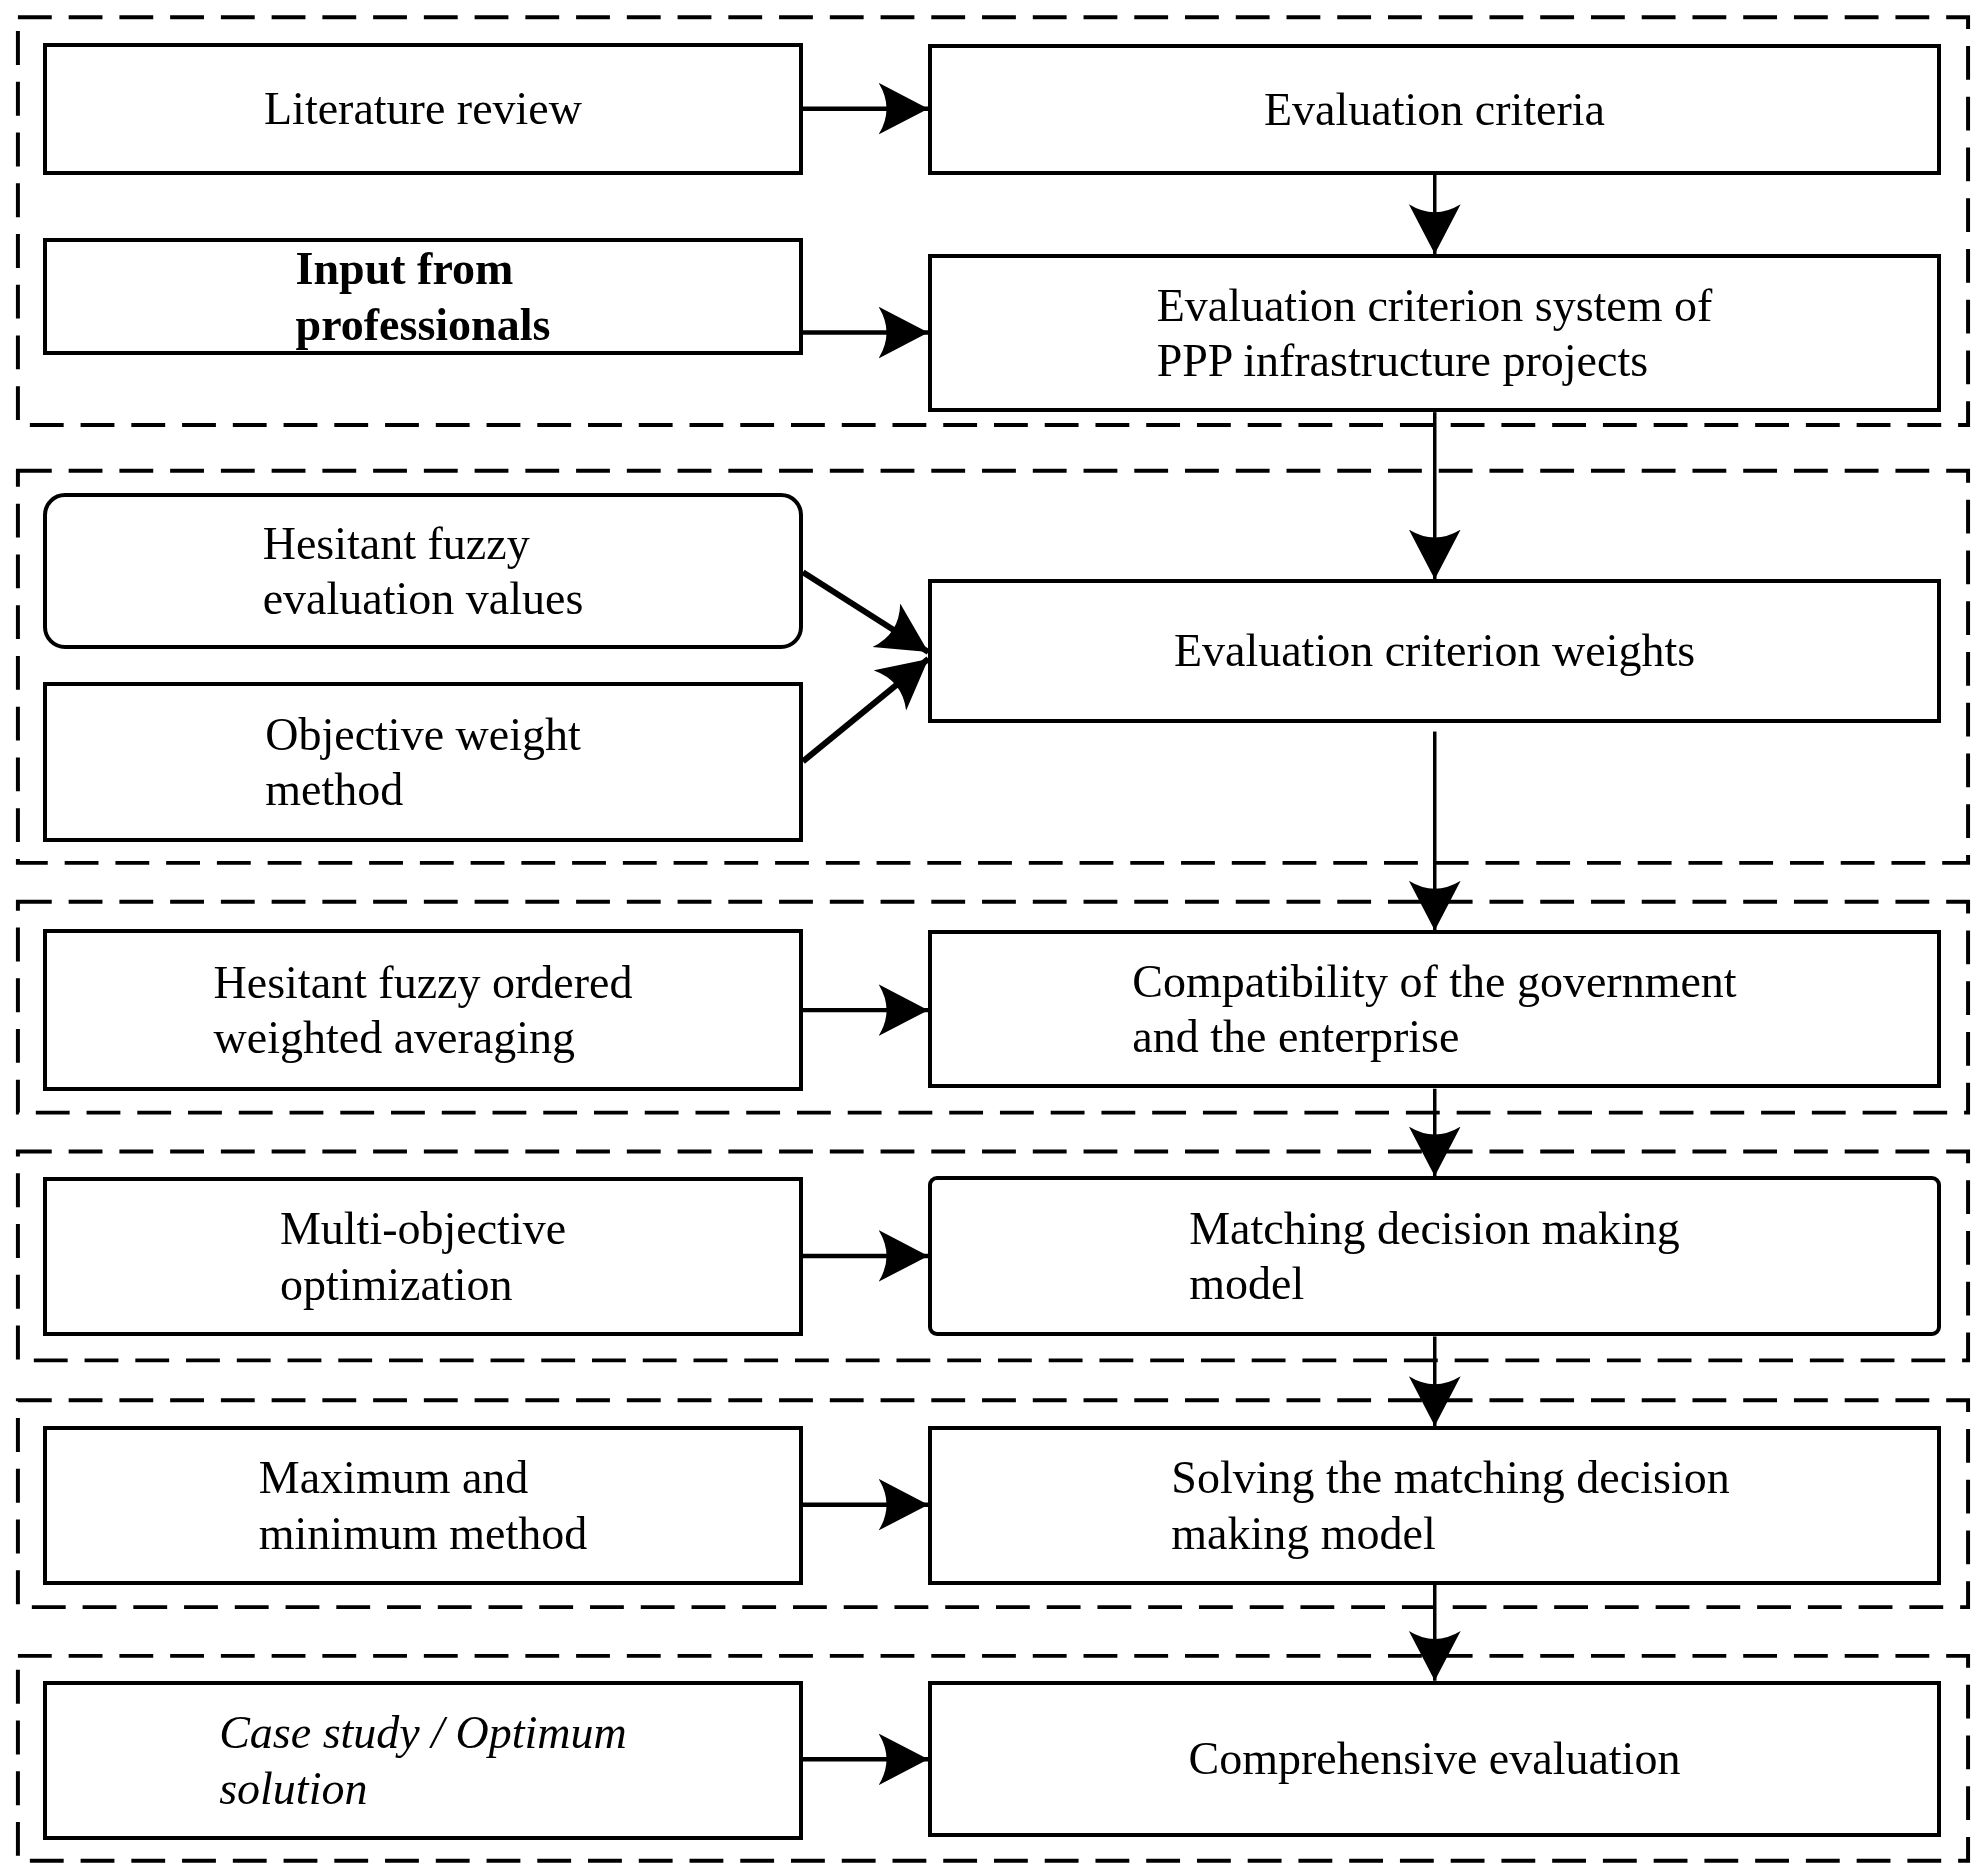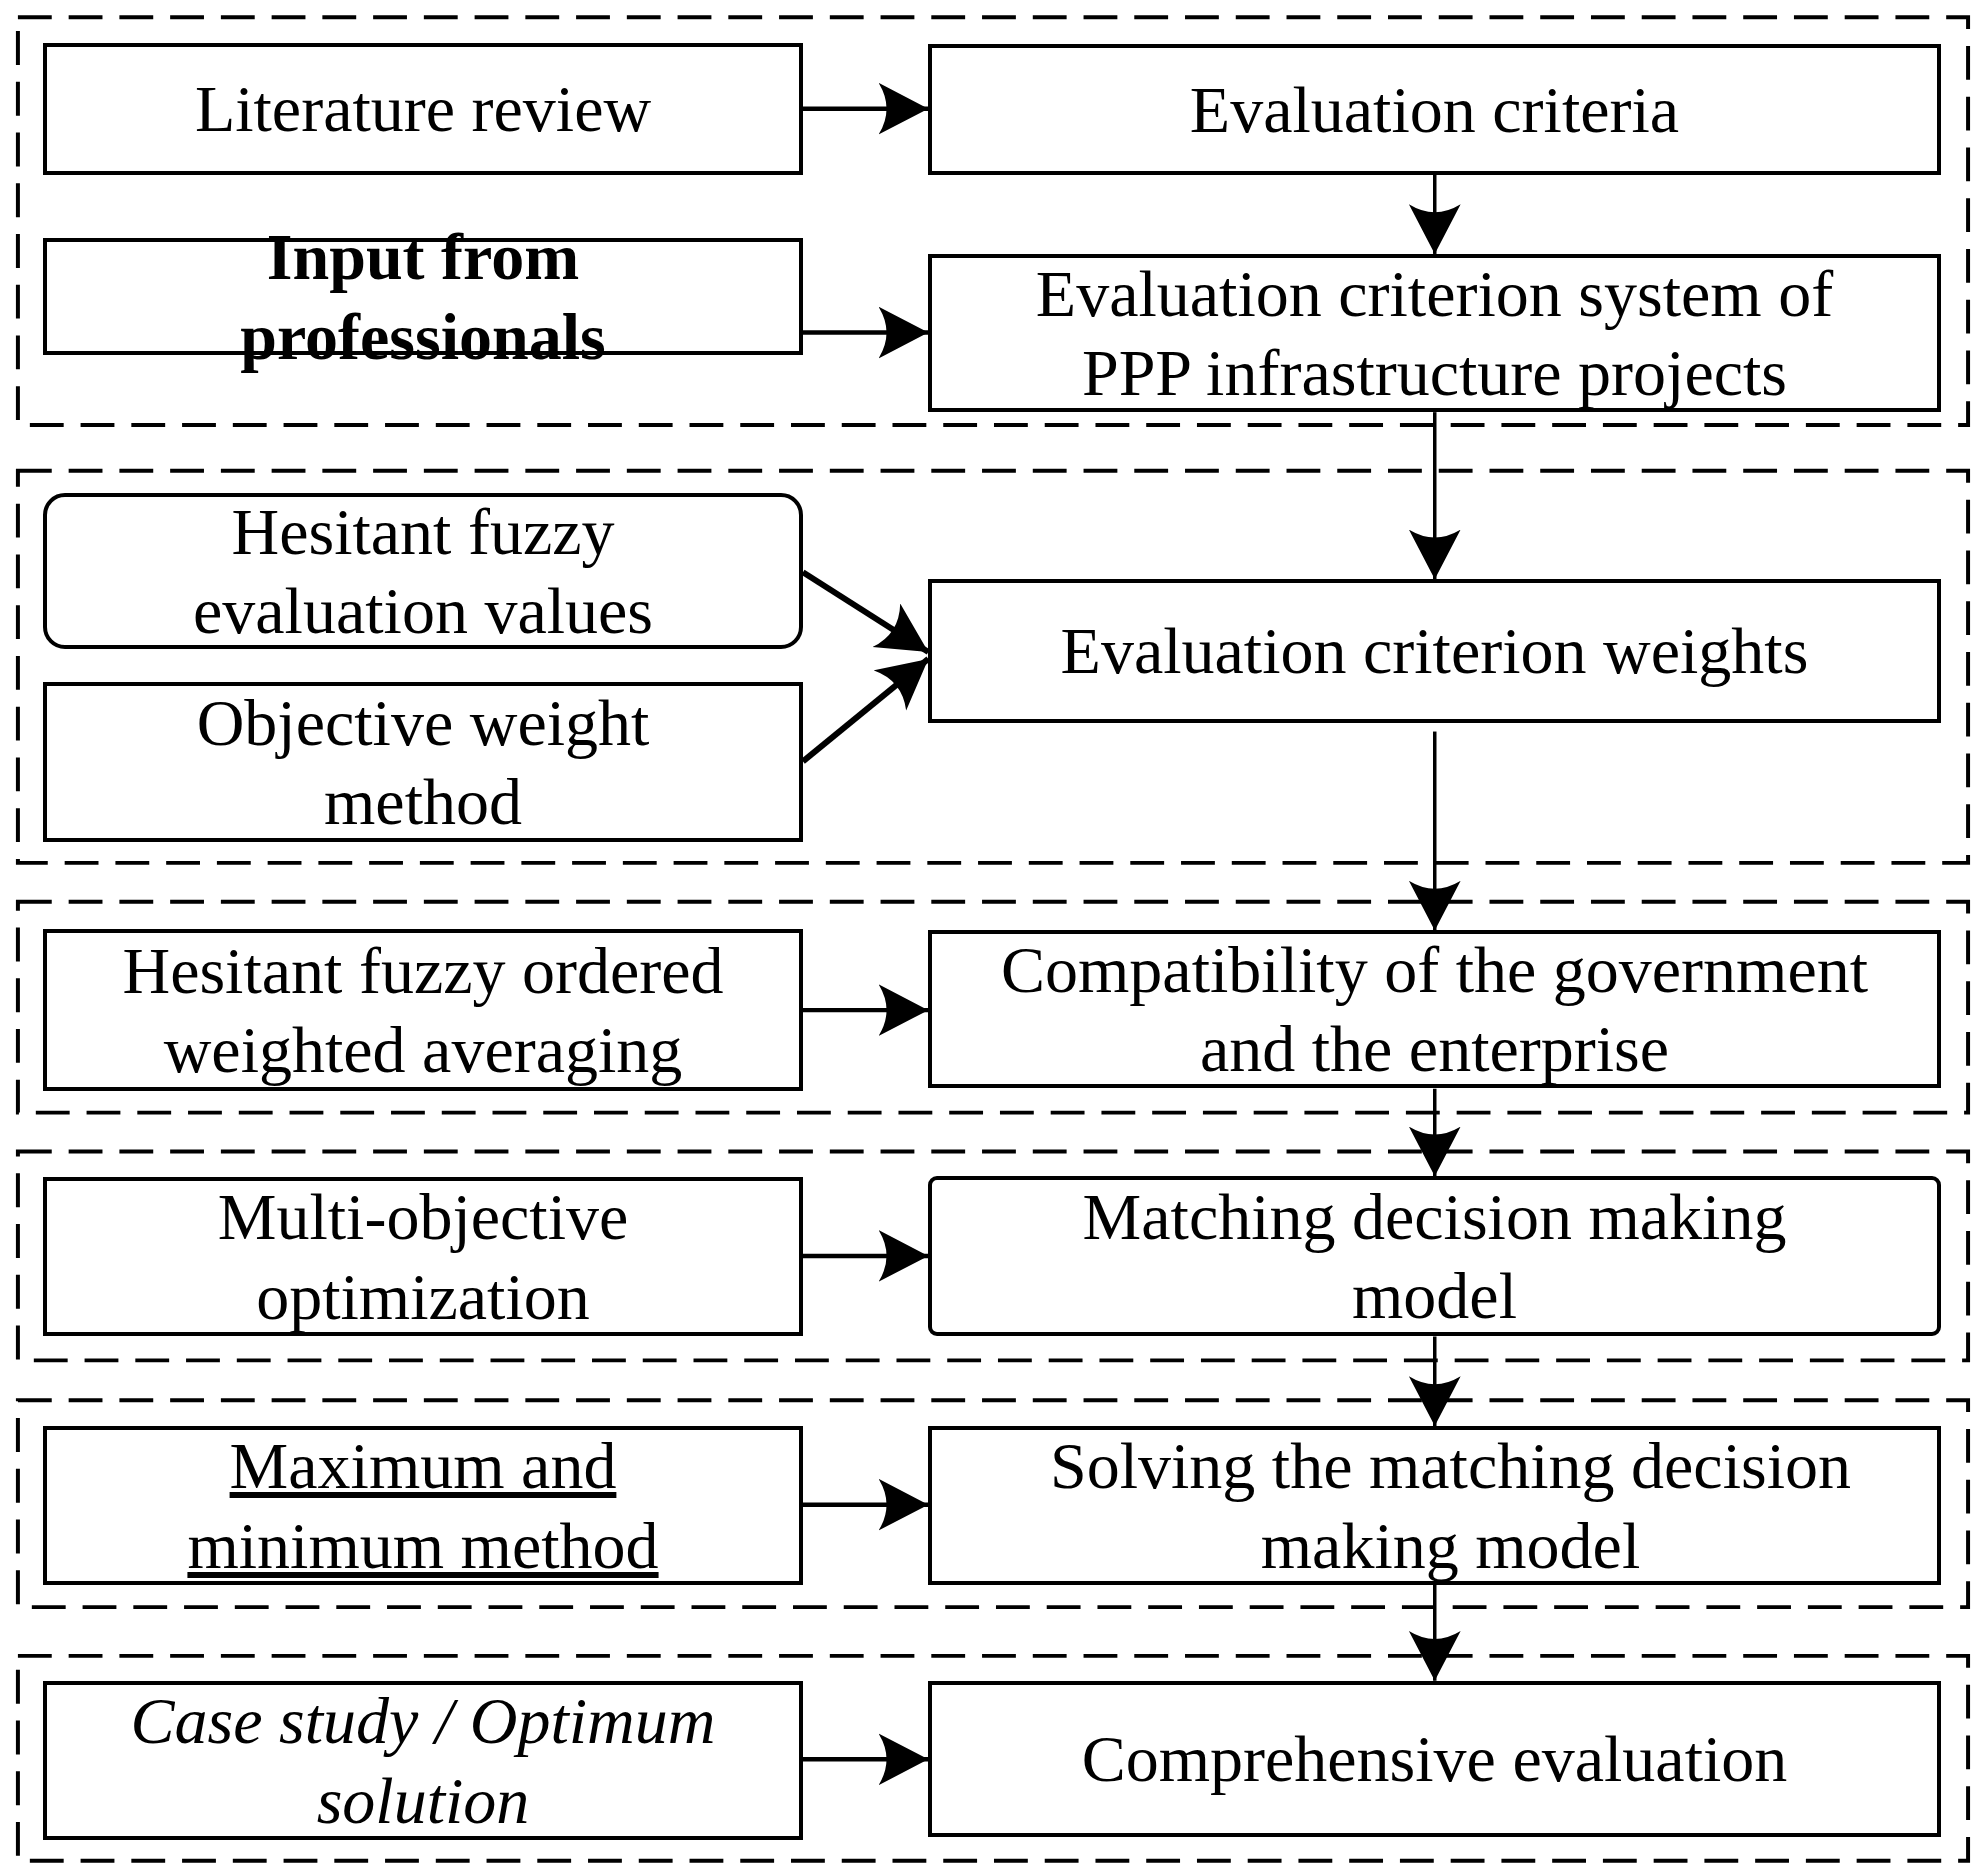--- a/index.html
+++ b/index.html
@@ -37,23 +37,23 @@
   .stem-v { stroke-width: 3.5; }
   .stem-d { stroke-width: 6; }
   .node {
     position: absolute;
     box-sizing: border-box;
     border: 4px solid #000000;
     background: #ffffff;
     display: flex;
     align-items: center;
     justify-content: center;
-    text-align: center;
+    text-align: left;
     white-space: pre-line;
-    font-size: 66px;
+    font-size: 46px;
     line-height: 1.2;
   }
   .node-left  { left: 43px;  width: 760px; }
   .node-right { left: 928px; width: 1013px; }
 </style>
 </head>
 <body>
 
 <div id="canvas">
 
@@ -93,21 +93,21 @@
   <div class="node node-left" style="top:238px;  height:117px;font-weight:bold;">Input from
 professionals</div>
   <div class="node node-left" style="top:493px;  height:156px;border-radius:22px;">Hesitant fuzzy
 evaluation values</div>
   <div class="node node-left" style="top:682px;  height:160px;">Objective weight
 method</div>
   <div class="node node-left" style="top:929px;  height:162px;">Hesitant fuzzy ordered
 weighted averaging</div>
   <div class="node node-left" style="top:1177px; height:159px;">Multi-objective
 optimization</div>
-  <div class="node node-left" style="top:1426px; height:159px;text-decoration:underline;">Maximum and
+  <div class="node node-left" style="top:1426px; height:159px;">Maximum and
 minimum method</div>
   <div class="node node-left" style="top:1681px; height:159px;font-style:italic;">Case study / Optimum
 solution</div>
 
   <div class="node node-right" style="top:44px;   height:131px;">Evaluation criteria</div>
   <div class="node node-right" style="top:254px;  height:158px;">Evaluation criterion system of
 PPP infrastructure projects</div>
   <div class="node node-right" style="top:579px;  height:144px;">Evaluation criterion weights</div>
   <div class="node node-right" style="top:930px;  height:158px;">Compatibility of the government
 and the enterprise</div>

